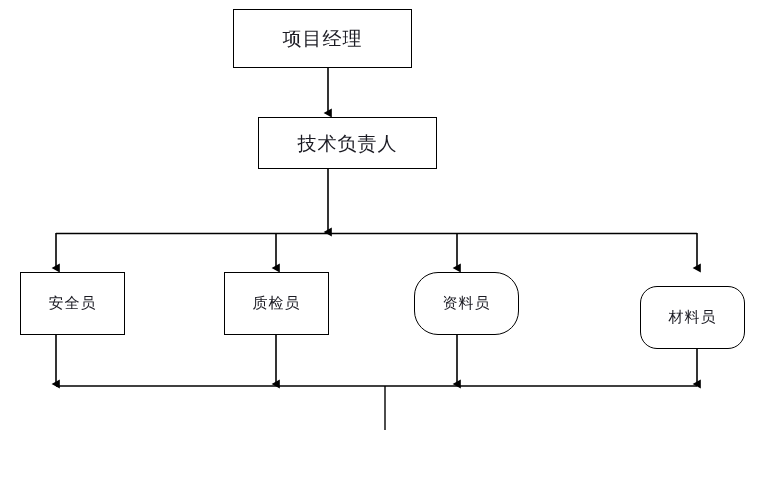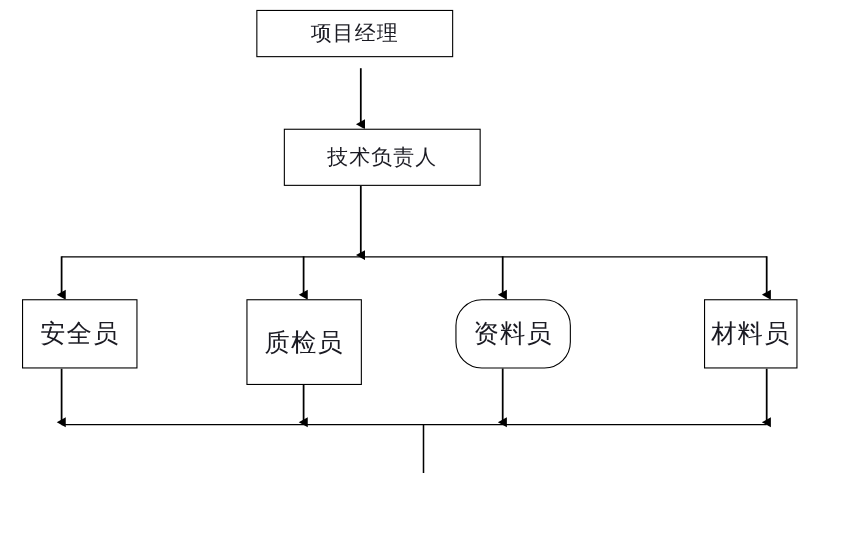--- a/index.html
+++ b/index.html
@@ -39,21 +39,21 @@
     letter-spacing: 1px;
     white-space: nowrap;
     user-select: none;
   }
   .node-label {
     display: block;
     line-height: 1;
   }
   .lvl1 { font-size: 19px; }
   .lvl2 { font-size: 19px; margin-left: 20px; }
-  .lvl3 { font-size: 23px; }
+  .lvl3 { font-size: 15px; }
   .lvl4 { font-size: 19px; }
 </style>
 </head>
 <body>
 
 <div id="chart-root">
 
   <svg id="chart-svg" viewBox="0 0 765 485">
     <defs>
       <marker id="arrow" markerWidth="10" markerHeight="10" refX="5.2" refY="4" orient="auto" markerUnits="userSpaceOnUse">
@@ -75,38 +75,38 @@
     <line x1="56" y1="335" x2="56" y2="384" stroke="#000000" stroke-width="1.6" marker-end="url(#arrow)"></line>
     <line x1="276" y1="335" x2="276" y2="384" stroke="#000000" stroke-width="1.6" marker-end="url(#arrow)"></line>
     <line x1="457" y1="335" x2="457" y2="384" stroke="#000000" stroke-width="1.6" marker-end="url(#arrow)"></line>
     <line x1="697" y1="335" x2="697" y2="384" stroke="#000000" stroke-width="1.6" marker-end="url(#arrow)"></line>
 
     <line x1="56" y1="386" x2="697" y2="386" stroke="#000000" stroke-width="1.3"></line>
 
     <line x1="385" y1="386" x2="385" y2="430" stroke="#000000" stroke-width="1.4"></line>
   </svg>
 
-  <div class="node-box lvl1" style="left:233px; top:9px; width:179px; height:43px;justify-content:center;">
+  <div class="node-box lvl1" style="left:233px; top:9px; width:179px; height:59px;justify-content:center;">
     <span class="node-label">项目经理</span>
   </div>
 
   <div class="node-box lvl2" style="left:238px; top:117px; width:179px; height:52px;">
     <span class="node-label">技术负责人</span>
   </div>
 
   <div class="node-box lvl3" style="left:20px; top:272px; width:105px; height:63px;">
     <span class="node-label">安全员</span>
   </div>
 
-  <div class="node-box lvl3" style="left:224px; top:272px; width:105px; height:78px;">
+  <div class="node-box lvl3" style="left:224px; top:272px; width:105px; height:63px;">
     <span class="node-label">质检员</span>
   </div>
 
   <div class="node-box lvl3" style="left:414px; top:272px; width:105px; height:63px;border-radius:24px;">
     <span class="node-label">资料员</span>
   </div>
 
-  <div class="node-box lvl3" style="left:640px; top:272px; width:85px; height:63px;">
+  <div class="node-box lvl3" style="left:640px; top:286px; width:105px; height:63px;border-radius:17px;">
     <span class="node-label">材料员</span>
   </div>
 
 
 </div>
 
 </body></html>

